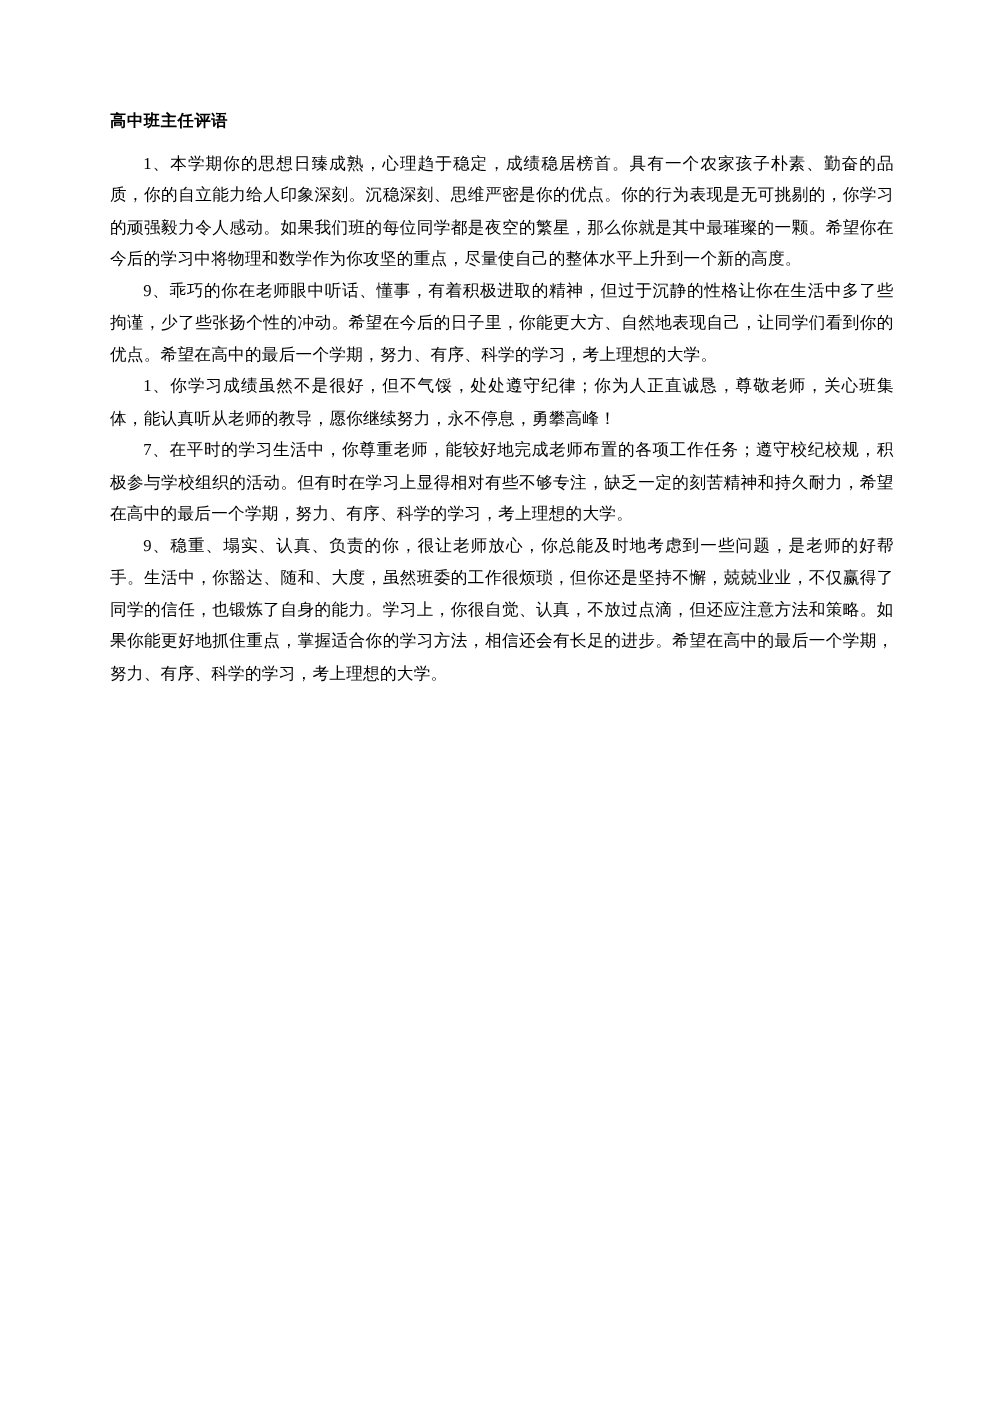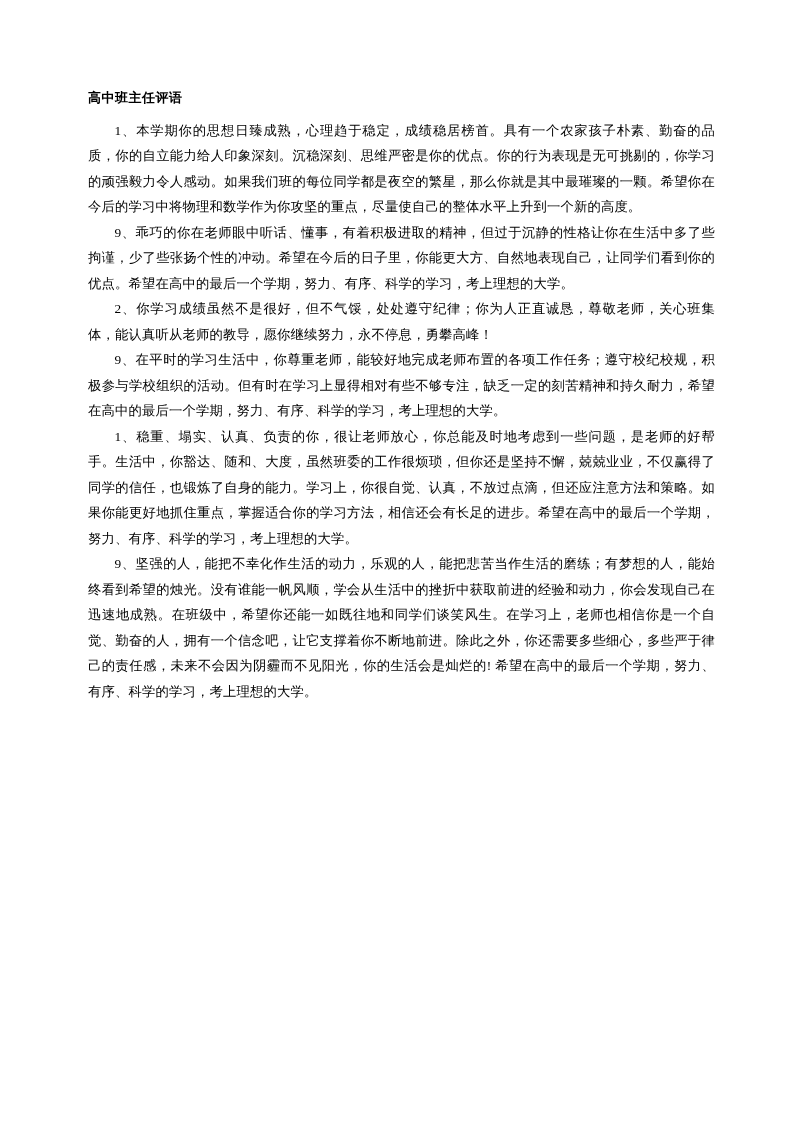--- a/index.html
+++ b/index.html
@@ -40,17 +40,16 @@
   }
 </style>
 </head>
 <body>
 
 <div class="page">
   <h1 class="doc-title">高中班主任评语</h1>
 
   <p class="para">1、本学期你的思想日臻成熟，心理趋于稳定，成绩稳居榜首。具有一个农家孩子朴素、勤奋的品质，你的自立能力给人印象深刻。沉稳深刻、思维严密是你的优点。你的行为表现是无可挑剔的，你学习的顽强毅力令人感动。如果我们班的每位同学都是夜空的繁星，那么你就是其中最璀璨的一颗。希望你在今后的学习中将物理和数学作为你攻坚的重点，尽量使自己的整体水平上升到一个新的高度。</p>
   <p class="para">9、乖巧的你在老师眼中听话、懂事，有着积极进取的精神，但过于沉静的性格让你在生活中多了些拘谨，少了些张扬个性的冲动。希望在今后的日子里，你能更大方、自然地表现自己，让同学们看到你的优点。希望在高中的最后一个学期，努力、有序、科学的学习，考上理想的大学。</p>
-  <p class="para">2、你学习成绩虽然不是很好，但不气馁，处处遵守纪律；你为人正直诚恳，尊敬老师，关心班集体，能认真听从老师的教导，愿你继续努力，永不停息，勇攀高峰！</p>
-  <p class="para">9、在平时的学习生活中，你尊重老师，能较好地完成老师布置的各项工作任务；遵守校纪校规，积极参与学校组织的活动。但有时在学习上显得相对有些不够专注，缺乏一定的刻苦精神和持久耐力，希望在高中的最后一个学期，努力、有序、科学的学习，考上理想的大学。</p>
-  <p class="para">1、稳重、塌实、认真、负责的你，很让老师放心，你总能及时地考虑到一些问题，是老师的好帮手。生活中，你豁达、随和、大度，虽然班委的工作很烦琐，但你还是坚持不懈，兢兢业业，不仅赢得了同学的信任，也锻炼了自身的能力。学习上，你很自觉、认真，不放过点滴，但还应注意方法和策略。如果你能更好地抓住重点，掌握适合你的学习方法，相信还会有长足的进步。希望在高中的最后一个学期，努力、有序、科学的学习，考上理想的大学。</p>
-  <p class="para">9、坚强的人，能把不幸化作生活的动力，乐观的人，能把悲苦当作生活的磨练；有梦想的人，能始终看到希望的烛光。没有谁能一帆风顺，学会从生活中的挫折中获取前进的经验和动力，你会发现自己在迅速地成熟。在班级中，希望你还能一如既往地和同学们谈笑风生。在学习上，老师也相信你是一个自觉、勤奋的人，拥有一个信念吧，让它支撑着你不断地前进。除此之外，你还需要多些细心，多些严于律己的责任感，未来不会因为阴霾而不见阳光，你的生活会是灿烂的! 希望在高中的最后一个学期，努力、有序、科学的学习，考上理想的大学。</p>
+  <p class="para">1、你学习成绩虽然不是很好，但不气馁，处处遵守纪律；你为人正直诚恳，尊敬老师，关心班集体，能认真听从老师的教导，愿你继续努力，永不停息，勇攀高峰！</p>
+  <p class="para">7、在平时的学习生活中，你尊重老师，能较好地完成老师布置的各项工作任务；遵守校纪校规，积极参与学校组织的活动。但有时在学习上显得相对有些不够专注，缺乏一定的刻苦精神和持久耐力，希望在高中的最后一个学期，努力、有序、科学的学习，考上理想的大学。</p>
+  <p class="para">9、稳重、塌实、认真、负责的你，很让老师放心，你总能及时地考虑到一些问题，是老师的好帮手。生活中，你豁达、随和、大度，虽然班委的工作很烦琐，但你还是坚持不懈，兢兢业业，不仅赢得了同学的信任，也锻炼了自身的能力。学习上，你很自觉、认真，不放过点滴，但还应注意方法和策略。如果你能更好地抓住重点，掌握适合你的学习方法，相信还会有长足的进步。希望在高中的最后一个学期，努力、有序、科学的学习，考上理想的大学。</p>
 </div>
 
 </body></html>

